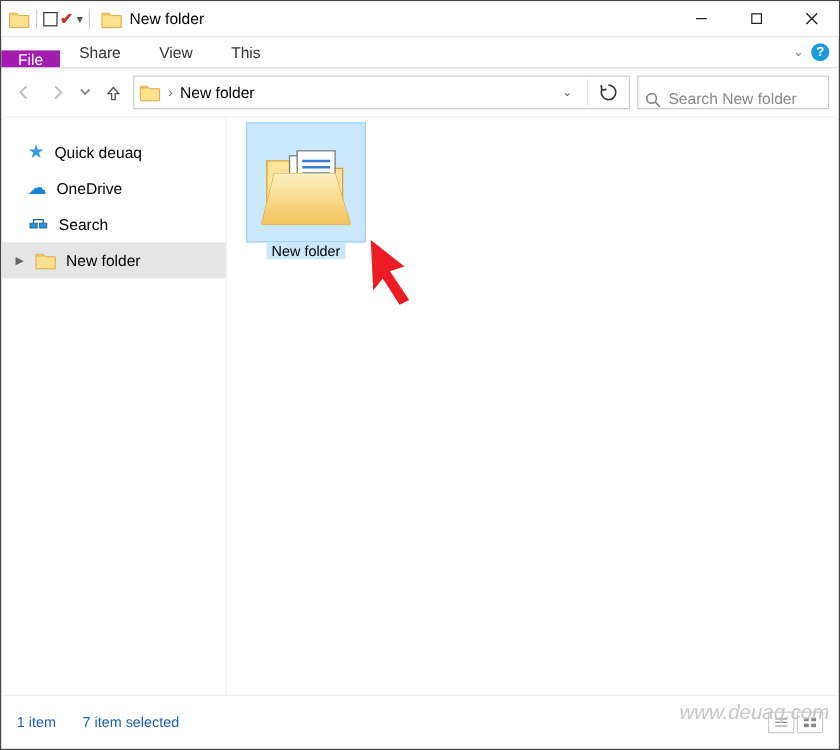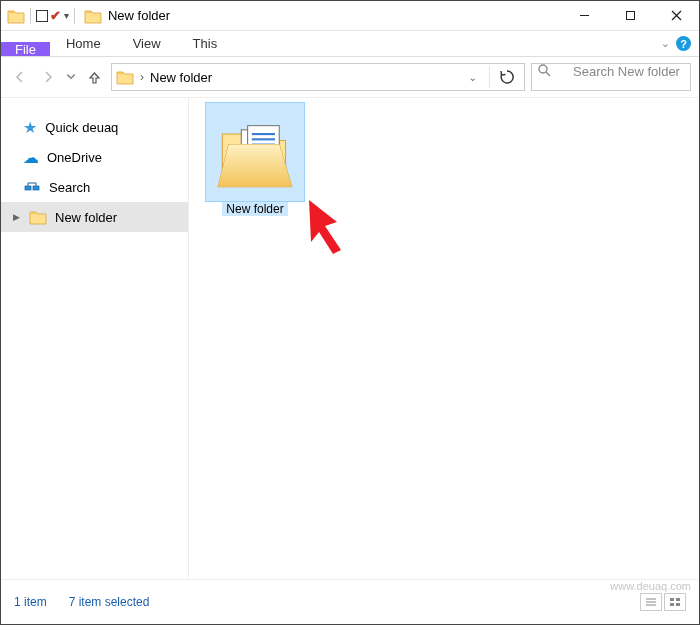--- a/index.html
+++ b/index.html
@@ -48,21 +48,21 @@
   .win-btn svg { width:11px; height:11px; }
   
   .ribbon-tabs {
     height: 26px;
     display:flex;
     align-items:stretch;
     border-bottom:1px solid #ddd;
     position:relative;
   }
   .file-tab {
-    background:#8b5cf6;
+    background:#a21caf;
     color:#fff;
     padding:0 14px;
     display:flex; align-items:center;
     font-size:13px;
     margin-top:11px;
   }
   .tab {
     padding:0 16px;
     display:flex;align-items:center;
     color:#333; font-size:13px;
@@ -98,21 +98,21 @@
     gap:6px;
   }
   .addr-text { font-size:13px; color:#000;}
   .addr-right { margin-left:auto; display:flex;align-items:center;gap:4px;}
   .addr-dd { color:#666; font-size:10px; padding:0 8px;}
   .addr-sep { width:1px; height:22px; background:#e5e5e5;}
   .refresh-btn { width:26px;height:26px;display:flex;align-items:center;justify-content:center;}
   .refresh-btn svg { width:14px;height:14px;}
   .search-box {
     width:160px;height:28px;border:1px solid #ccc;
-    display:flex;align-items:flex-start;padding:0 6px;gap:22px;color:#888;
+    display:flex;align-items:flex-end;padding:0 6px;gap:6px;color:#888;
   }
   .search-box svg{width:13px;height:13px;}
   .search-ph { font-size:13px;}
   
   .main {
     display:flex;
     height:518px;
     border-top:1px solid #eee;
     position:relative;
   }
@@ -172,21 +172,21 @@
     padding:0 12px;
     gap:22px;
     color:#1b5fab;
     font-size:12px;
     border-top:1px solid #eee;
     background:#fff;
   }
   .statusbar .viewbtns { margin-left:auto; display:flex; gap:2px;}
   .viewbtn { width:22px;height:18px;border:1px solid #ccc;display:flex;align-items:center;justify-content:center;}
   .watermark {
-    position:absolute; right:8px; bottom:32px; color:#c7c7c7;font-size:11px;
+    position:absolute; right:8px; bottom:20px; color:#c7c7c7;font-size:17px;font-style:italic;
   }
   
   .red-arrow {
     position:absolute;
     left:304px; top:195px;
     pointer-events:none;
   }
   
   .star { color:#3a9bdc; font-size:16px;}
   .cloud { color:#1083d6; font-size:16px;}
@@ -275,21 +275,21 @@
         <svg viewBox="0 0 11 11">
           <line x1="1" y1="1" x2="10" y2="10" stroke="#222" stroke-width="1.2"></line>
           <line x1="10" y1="1" x2="1" y2="10" stroke="#222" stroke-width="1.2"></line>
         </svg>
       </div>
   </div>
 </div>
 
 <div class="ribbon-tabs">
   <div class="file-tab">File</div>
-  <div class="tab">Home</div>
+  <div class="tab">Share</div>
   <div class="tab">View</div>
   <div class="tab">This</div>
   <div class="ribbon-right">
     <span style="color:#888;font-size:11px;">⌄</span>
     <span class="help-circle">?</span>
   </div>
 </div>
 
 <div class="addr-row">
   <div class="nav-arrow">

